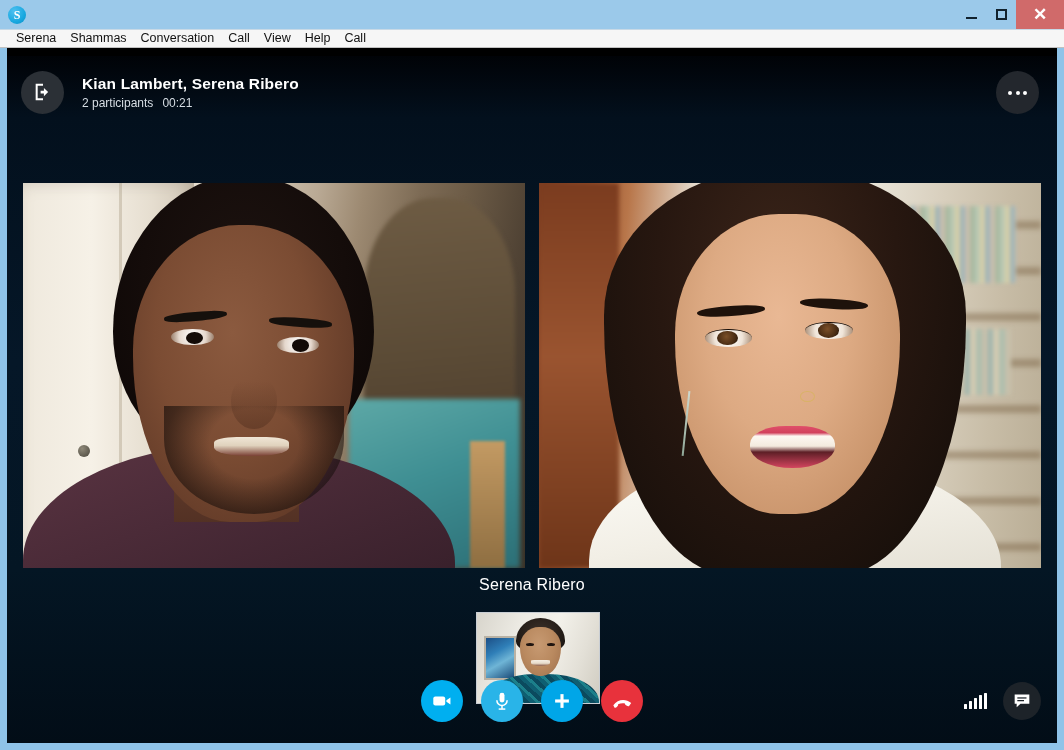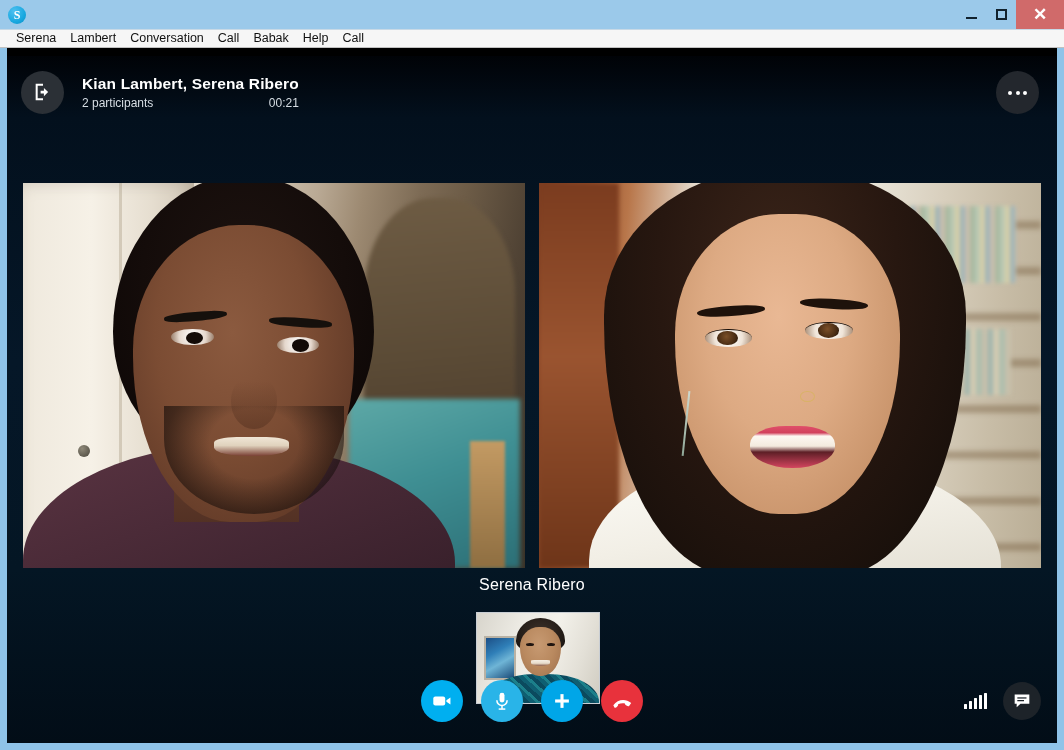--- a/index.html
+++ b/index.html
@@ -118,21 +118,21 @@
     display: flex; align-items: center; justify-content: center;
     flex: none;
   }
   .header-texts { margin-left: 18px; }
   .header-title {
     font-size: 15.5px; color: #ffffff; font-weight: bold;
     letter-spacing: .15px;
   }
   .header-sub {
     font-size: 12px; color: #d6dde3;
-    margin-top: 3px; display: flex; gap: 9px; justify-content: space-between;
+    margin-top: 3px; display: flex; gap: 9px;
   }
   .more-btn {
     position: absolute; right: 18px; top: 15px;
     width: 43px; height: 43px; border-radius: 50%;
     background: #23272d;
     display: flex; align-items: center; justify-content: center;
     gap: 3.5px;
   }
   .more-btn i {
     width: 4px; height: 4px; border-radius: 50%;
@@ -425,24 +425,24 @@
       </div>
       <div class="win-btn">
         <span class="max-glyph"></span>
       </div>
       <div class="win-close">✕</div>
     </div>
   </div>
 
   <div class="menubar">
     <div class="menu-item">Serena</div>
-    <div class="menu-item">Lambert</div>
+    <div class="menu-item">Shammas</div>
     <div class="menu-item">Conversation</div>
     <div class="menu-item">Call</div>
-    <div class="menu-item">Babak</div>
+    <div class="menu-item">View</div>
     <div class="menu-item">Help</div>
     <div class="menu-item">Call</div>
   </div>
 
   <div class="call-area">
     <div class="call-bg"></div>
     <div class="black-strip"></div>
 
     <div class="call-header">
       <div class="leave-btn">

